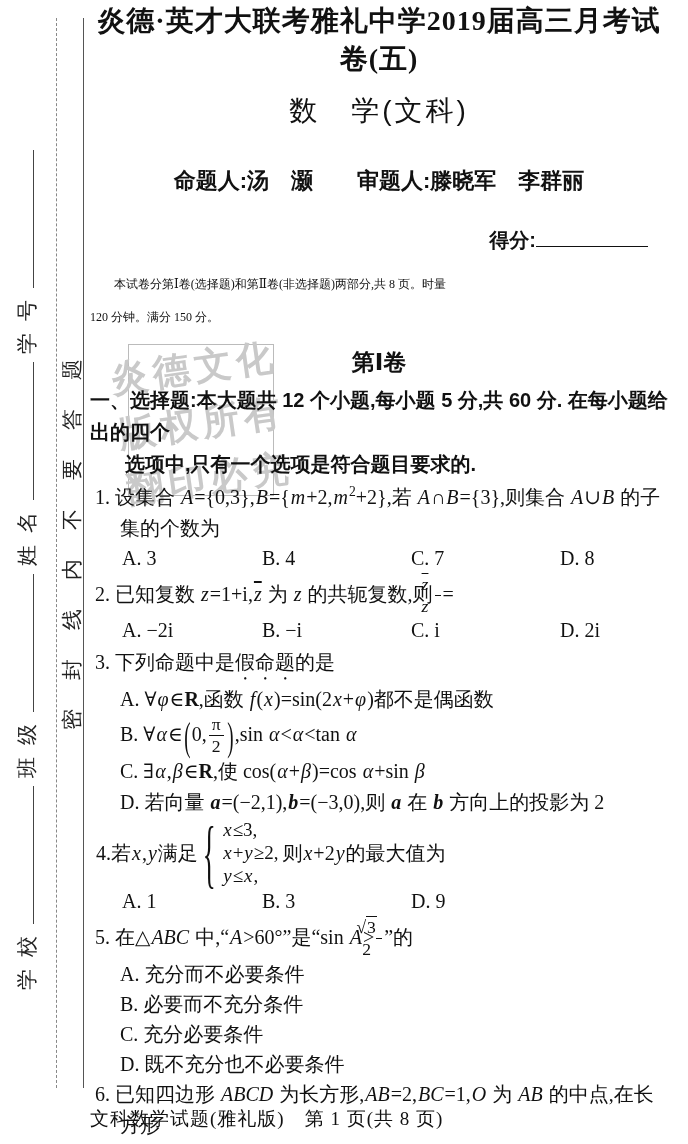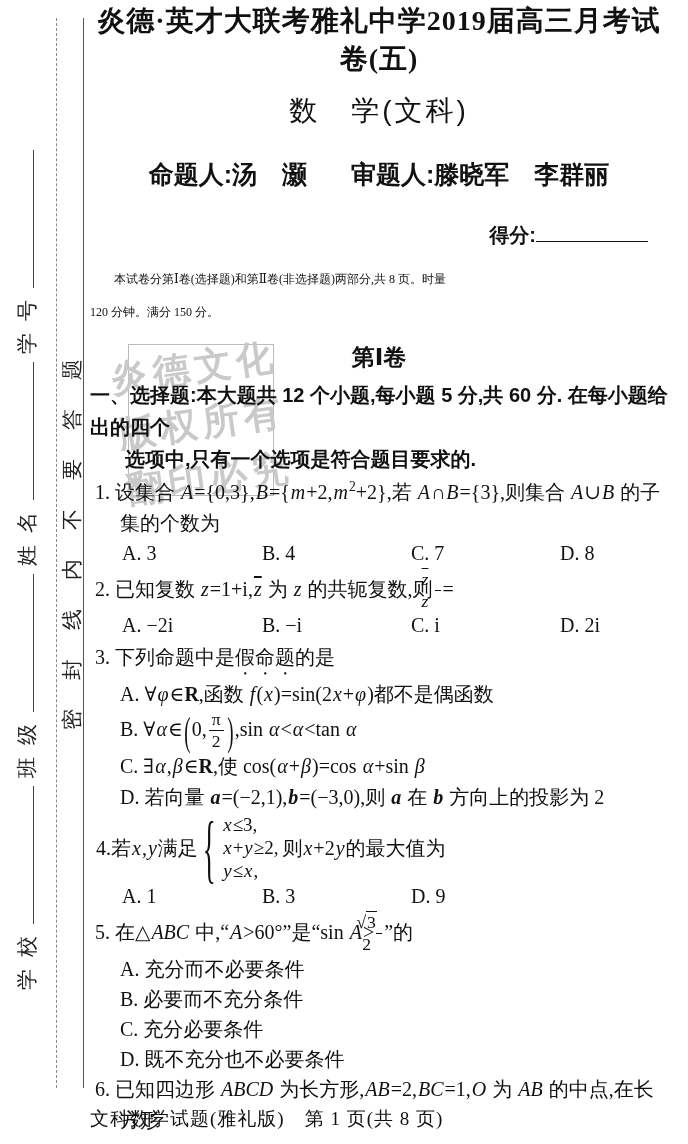--- a/index.html
+++ b/index.html
@@ -23,21 +23,21 @@
   .wm-box{position:absolute;left:128px;top:344px;width:144px;height:150px;border:1px solid #bbbbbb;z-index:1;}
   .wm-text{position:absolute;left:118px;top:336px;width:220px;transform:rotate(-8deg);
         z-index:1;color:#c9c9c9;font-size:37px;line-height:56px;letter-spacing:5px;font-weight:bold;
         font-family:"Liberation Sans","DejaVu Sans",sans-serif;}
   .wm-line{white-space:nowrap;}
 
   
   .main{position:relative;z-index:2;margin-left:90px;width:578px;}
   .title{margin:0;padding-top:2px;text-align:center;font-size:28px;font-weight:bold;letter-spacing:1px;}
   .subject{margin:14px 0 0 0;text-align:center;font-size:28px;font-weight:normal;letter-spacing:3px;}
-  .setters{margin-top:28px;text-align:center;font-size:25px;font-weight:bold;}
+  .setters{margin-top:36px;text-align:center;font-size:22px;font-weight:bold;}
   .setters .gap{display:inline-block;width:44px;}
   .score{margin-top:30px;text-align:right;padding-right:20px;font-size:20px;font-weight:bold;}
   .score-blank{display:inline-block;width:112px;height:20px;border-bottom:1px solid #111;}
   .intro{margin-top:14px;font-size:12px;line-height:33px;}
   .intro .ind{text-indent:2em;}
   .sec-title{margin-top:13px;text-align:center;font-size:23px;font-weight:bold;}
   .instruction{margin-top:6px;font-size:20px;font-weight:bold;line-height:32px;}
   .instruction .l2{padding-left:35px;}
 
   

